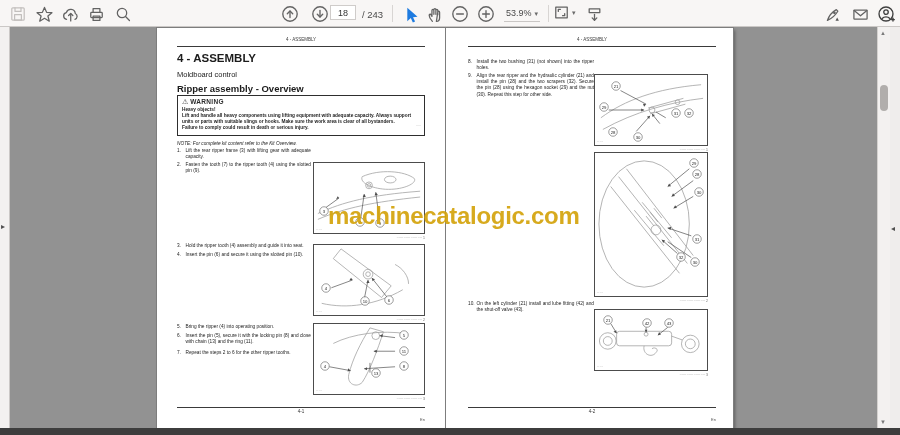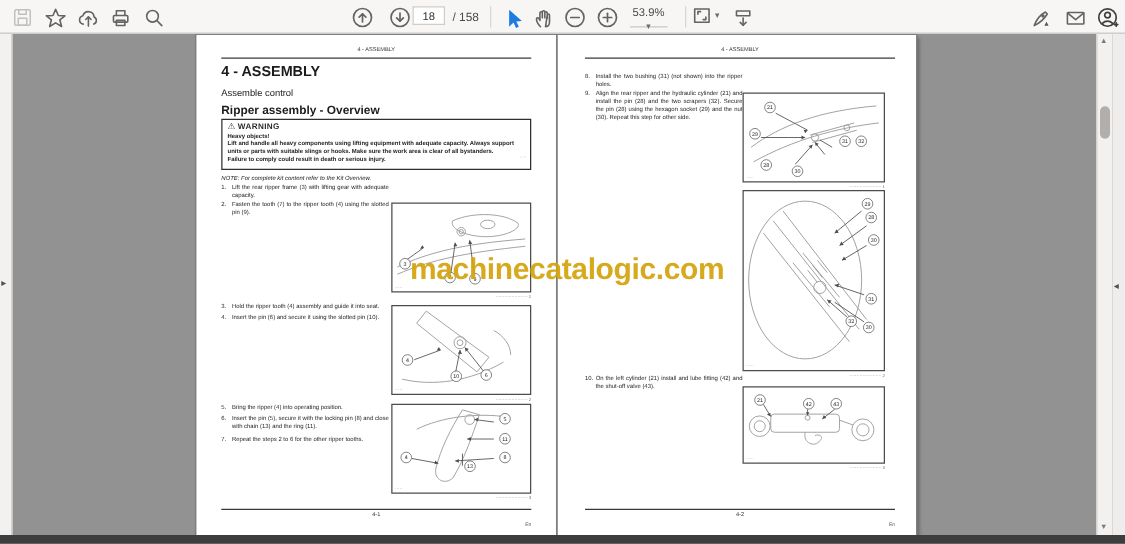--- a/index.html
+++ b/index.html
@@ -8,21 +8,21 @@
 
   
   .toolbar { position:absolute; top:0; left:0; width:900px; height:27px; background:#f8f6f5; border-bottom:1px solid #cbc8c6; z-index:60; }
   .tb { position:absolute; top:4px; width:20px; height:20px; background:none; border:none; display:flex; align-items:center; justify-content:center; color:#5f5f5f; cursor:pointer; }
   .tb svg { display:block; }
   .ic { stroke:#636363; fill:none; stroke-width:1.2; stroke-linecap:round; stroke-linejoin:round; }
   .ic-dis { stroke:#c2bfbd; }
   .divider { position:absolute; top:5px; width:1px; height:17px; background:#d8d5d3; }
   .pageinput { position:absolute; top:5px; left:330px; width:26px; height:15px; border:1px solid #cfccca; background:#fff; font-size:9px; text-align:center; color:#333; font-family:"Liberation Sans",sans-serif; }
   .pagetotal { position:absolute; top:9px; left:362px; font-size:9.5px; color:#4a4a4a; }
-  .zoomwrap { position:absolute; top:5px; left:504px; height:17px; display:flex; align-items:center; gap:3px; border-bottom:1px solid #c9c6c4; padding:0 2px; background:none; border-top:none; border-left:none; border-right:none; cursor:pointer;flex-direction:column; }
+  .zoomwrap { position:absolute; top:5px; left:504px; height:17px; display:flex; align-items:center; gap:3px; border-bottom:1px solid #c9c6c4; padding:0 2px; background:none; border-top:none; border-left:none; border-right:none; cursor:pointer; }
   .zoomval { font-size:9px; color:#4a4a4a; }
   .caret { font-size:7px; color:#6b6b6b; line-height:1; }
   .fitwrap { position:absolute; top:4px; left:553px; display:flex; align-items:center; gap:2px; background:none; border:none; cursor:pointer; }
 
   
   .left-rail { position:absolute; top:27px; left:0; width:10px; bottom:7px; background:#f3f1f0; border-right:1px solid #cbc8c6; z-index:50; cursor:pointer; }
   .railchev { position:absolute; left:1px; top:195px; font-size:8px; color:#4f4f4f; }
   .vscroll { position:absolute; top:27px; left:877px; width:13px; bottom:7px; background:#f3f1f0; border-left:1px solid #d4d1cf; z-index:50; }
   .sarrow { position:absolute; left:2px; font-size:6px; color:#7a7a7a; }
   .sarrow.up { top:3px; }
@@ -139,21 +139,21 @@
   <button class="tb" style="left:310px">
     <svg width="18" height="18" viewBox="0 0 16 16">
         <g class="ic">
           <circle cx="8" cy="8" r="6.4"></circle>
           <line x1="8" y1="4.8" x2="8" y2="10.6"></line>
           <polyline points="5.6,8.2 8,10.6 10.4,8.2"></polyline>
         </g>
       </svg>
   </button>
   <input class="pageinput" value="18" style="">
-  <span class="pagetotal">/ 158</span>
+  <span class="pagetotal">/ 243</span>
 
   <div class="divider" style="left:392px"></div>
 
   <button class="tb" style="left:400px">
     <svg width="17" height="17" viewBox="0 0 16 16">
         <path d="M5,1.6 L5,14.4 L8.3,11.3 L10.2,15.5 L12.3,14.5 L10.4,10.5 L14.6,10.2 Z" fill="#1e7be0" stroke="none"></path>
       </svg>
   </button>
   <button class="tb" style="left:424px">
     <svg width="17" height="17" viewBox="0 0 16 16">
@@ -242,21 +242,21 @@
 </div>
 <div class="right-rail">
   <span class="railchev">◂</span>
 </div>
 <div class="bottom-bar"></div>
 
 <div class="page pl">
   <div class="runhead scaled">4 - ASSEMBLY</div>
   <div class="rule top"></div>
   <h1 class="chap">4 - ASSEMBLY</h1>
-  <div class="subt">Assemble control</div>
+  <div class="subt">Moldboard control</div>
   <h2 class="sect">Ripper assembly - Overview</h2>
 
   <div class="warnbox">
     <div class="whead">
       <span class="wsym">⚠</span>
       <span class="wlabel">WARNING</span>
     </div>
     <div class="wscale">
       <div class="wheading">Heavy objects!</div>
       <div class="wbody">Lift and handle all heavy components using lifting equipment with adequate capacity. Always support units or parts with suitable slings or hooks. Make sure the work area is clear of all bystanders.</div>

